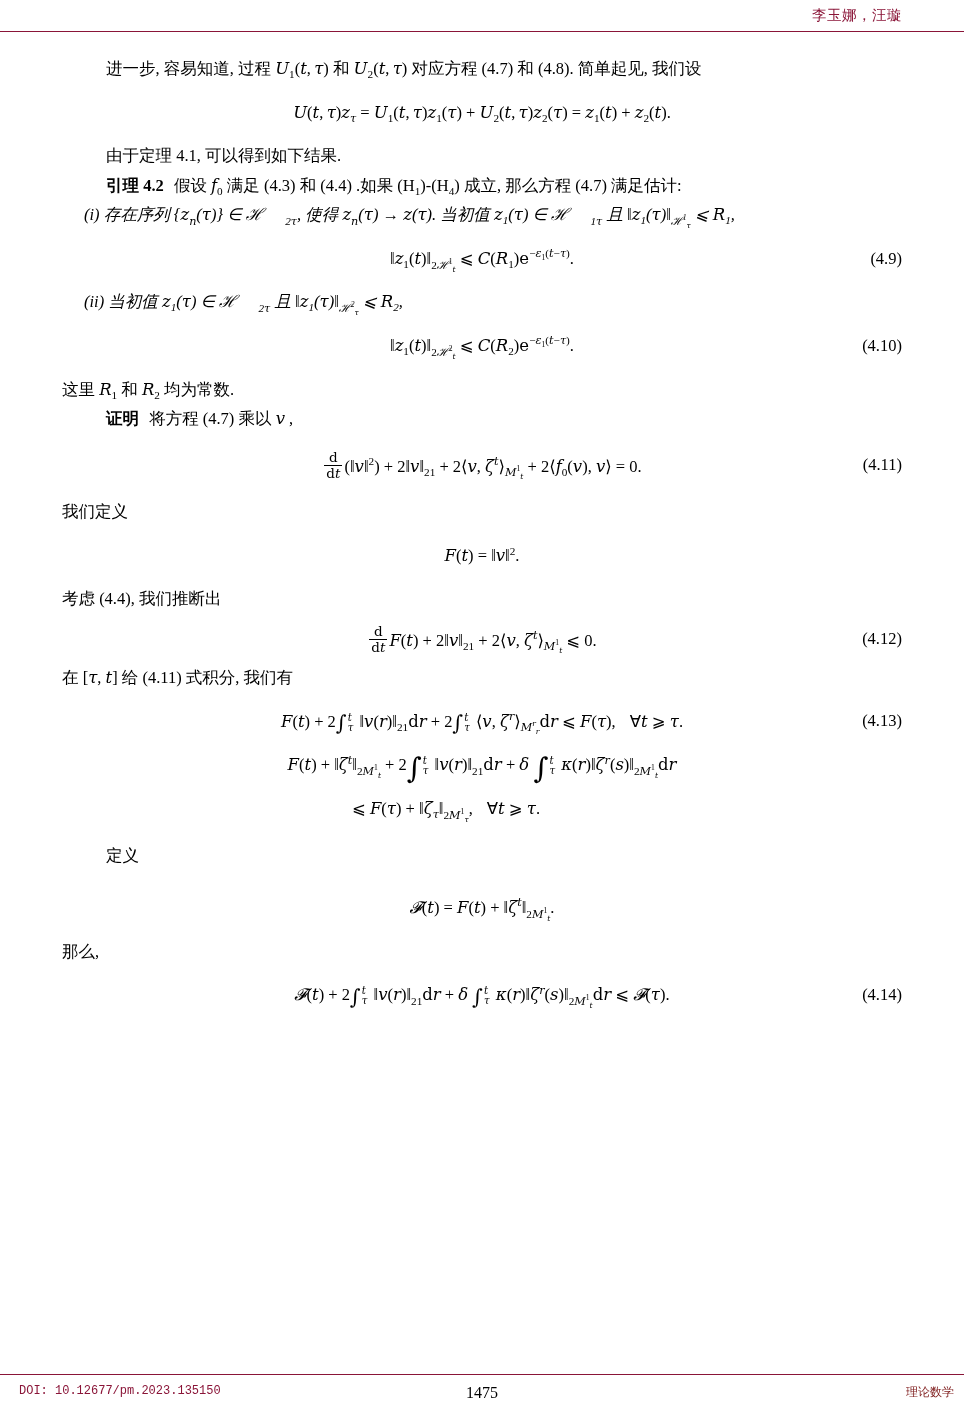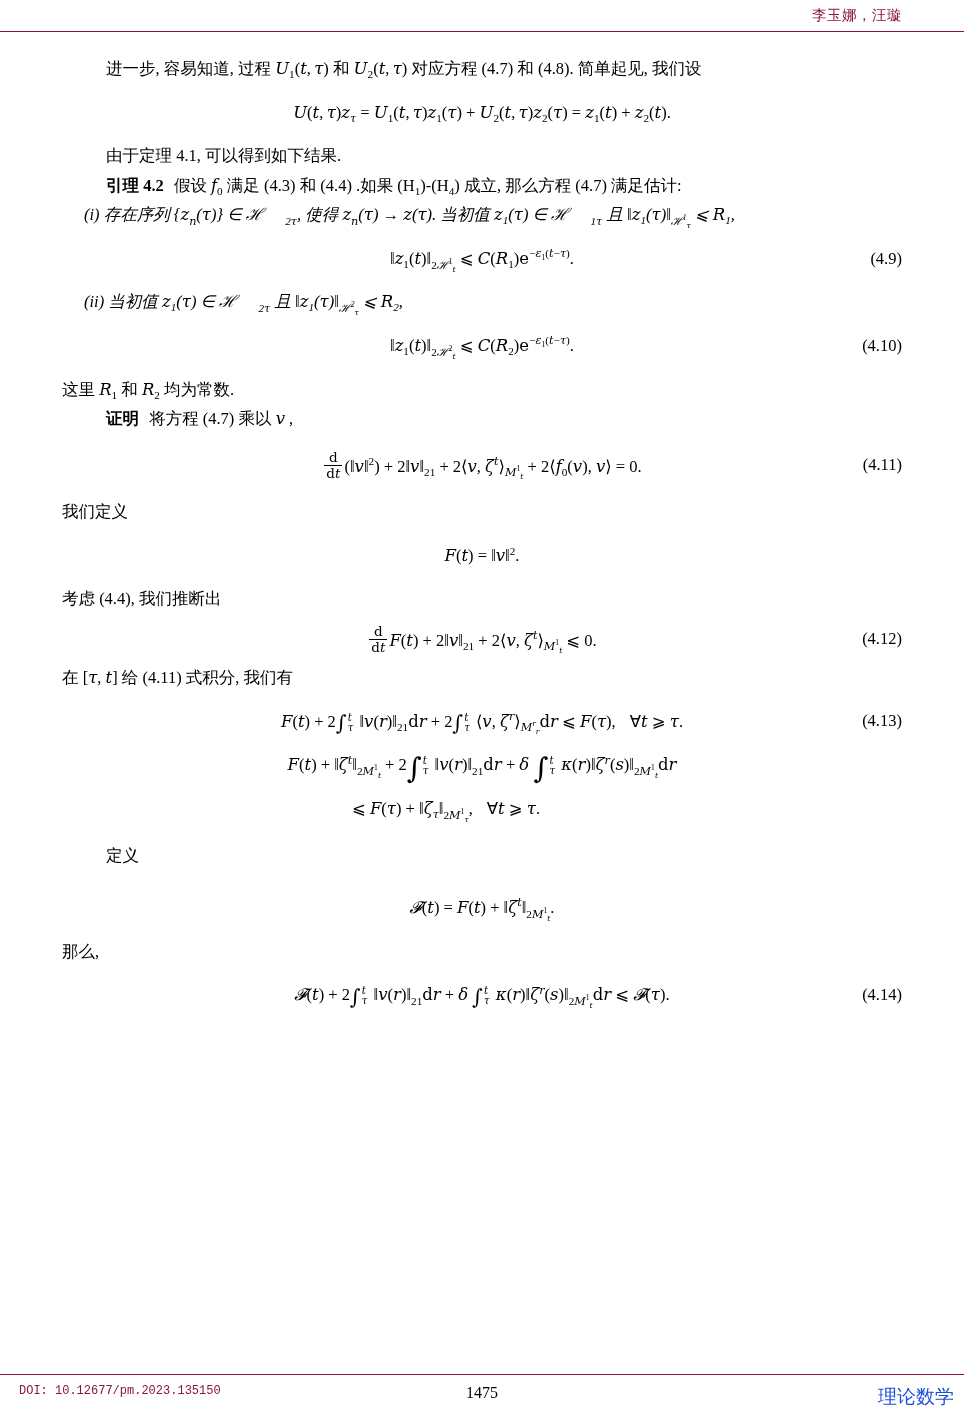--- a/index.html
+++ b/index.html
@@ -78,22 +78,22 @@
     right: 0;
     top: 12px;
     text-align: center;
     font-size: 16px;
     color: #000;
   }
   .footer-journal {
     position: absolute;
     right: 10px;
     top: 12px;
-    font-size: 19px;
-    color: #1d4ed8;
+    font-size: 12px;
+    color: #7f1d1d;
     font-family: "DejaVu Sans", sans-serif;
   }
 
   
   .content {
     position: absolute;
     left: 62px;
     right: 62px;
     top: 56px;
     bottom: 50px;

